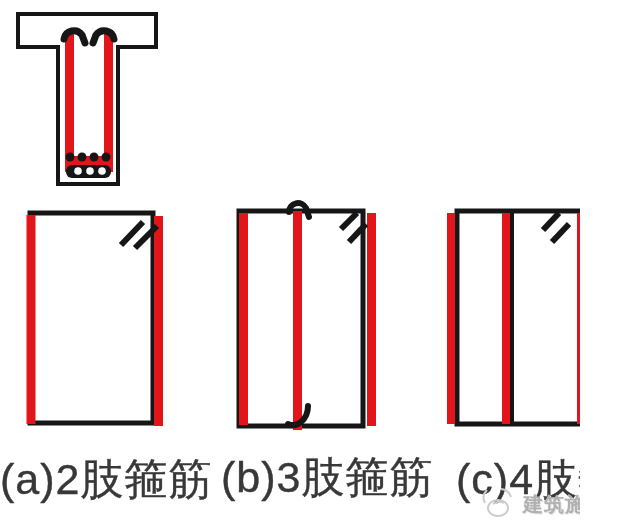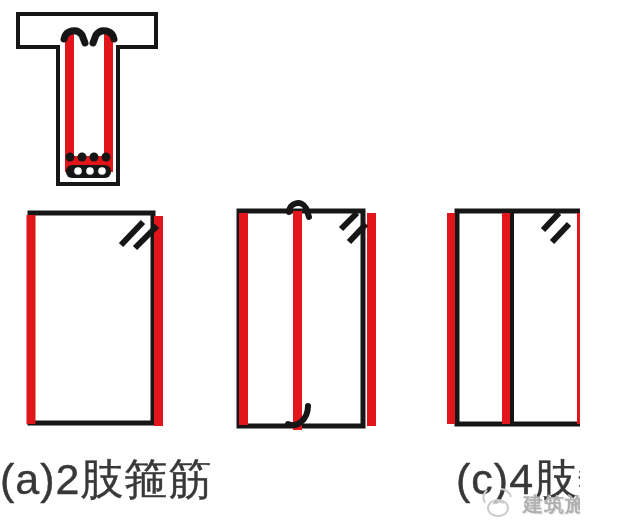--- a/index.html
+++ b/index.html
@@ -93,20 +93,21 @@
       <line x1="103" y1="30" x2="119" y2="13"></line>
       <line x1="112" y1="42" x2="129" y2="24"></line>
     </g>
     <g stroke="#161616" stroke-width="6">
       <line x1="167" y1="31" x2="183" y2="14"></line>
       <line x1="176" y1="43" x2="193" y2="25"></line>
     </g>
   </svg>
 
   <div class="caption" id="caption-a">(a)2肢箍筋</div>
+  <div class="caption" id="caption-b">(b)3肢箍筋</div>
   <div class="caption" id="caption-c">(c)4肢箍筋</div>
 
   <div id="watermark">
     <svg width="40" height="36" viewBox="0 0 40 36">
       <g fill="none" stroke="#cccccc" stroke-width="2">
         <path d="M8,4 q-6,6 -2,13"></path>
         <path d="M22,3 q8,1 10,8"></path>
         <ellipse cx="19" cy="22" rx="10" ry="8"></ellipse>
         <path d="M14,18 q5,-4 11,-1"></path>
       </g>

